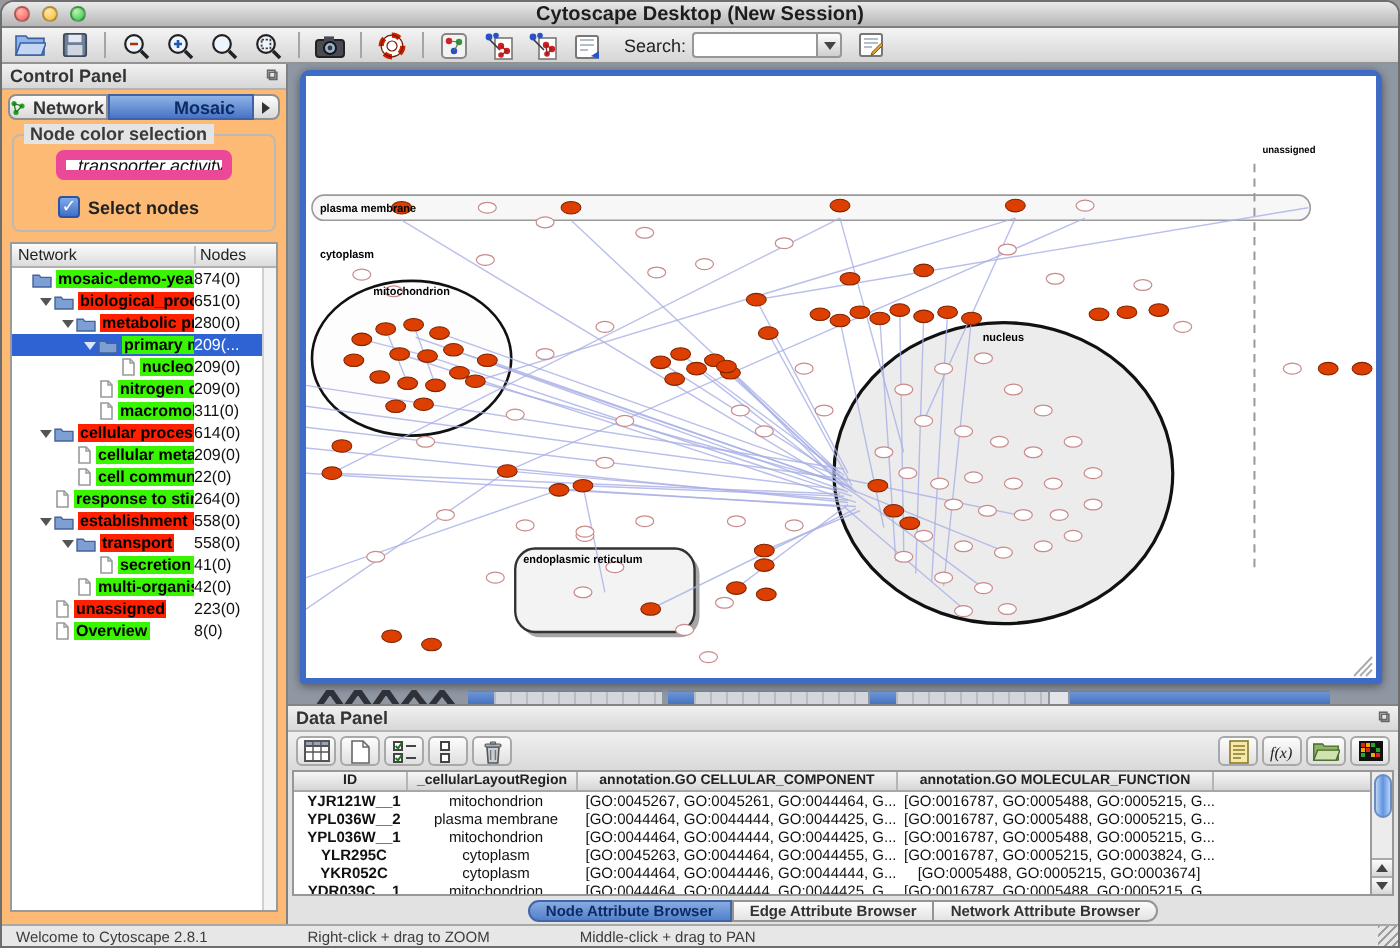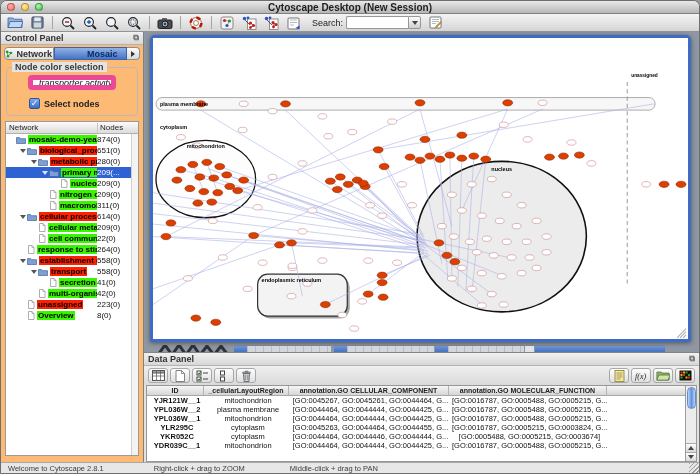--- a/index.html
+++ b/index.html
@@ -847,20 +847,25 @@
             <span class="dp-arrows">
               <button class="dp-ar">
                   <i class="up"></i>
                 </button>
               <button class="dp-ar">
                   <i class="down"></i>
                 </button>
             </span>
           </div>
         </div>
+        <div class="dp-tabs">
+          <span class="dp-tab first sel">Node Attribute Browser</span>
+          <span class="dp-tab">Edge Attribute Browser</span>
+          <span class="dp-tab last">Network Attribute Browser</span>
+        </div>
       </div>
     </div>
   </div>
 
   <div class="statusbar">
     <span class="s1">Welcome to Cytoscape 2.8.1</span>
     <span class="s2">Right-click + drag to ZOOM</span>
     <span class="s3">Middle-click + drag to PAN</span>
     <span class="grip"></span>
   </div>

